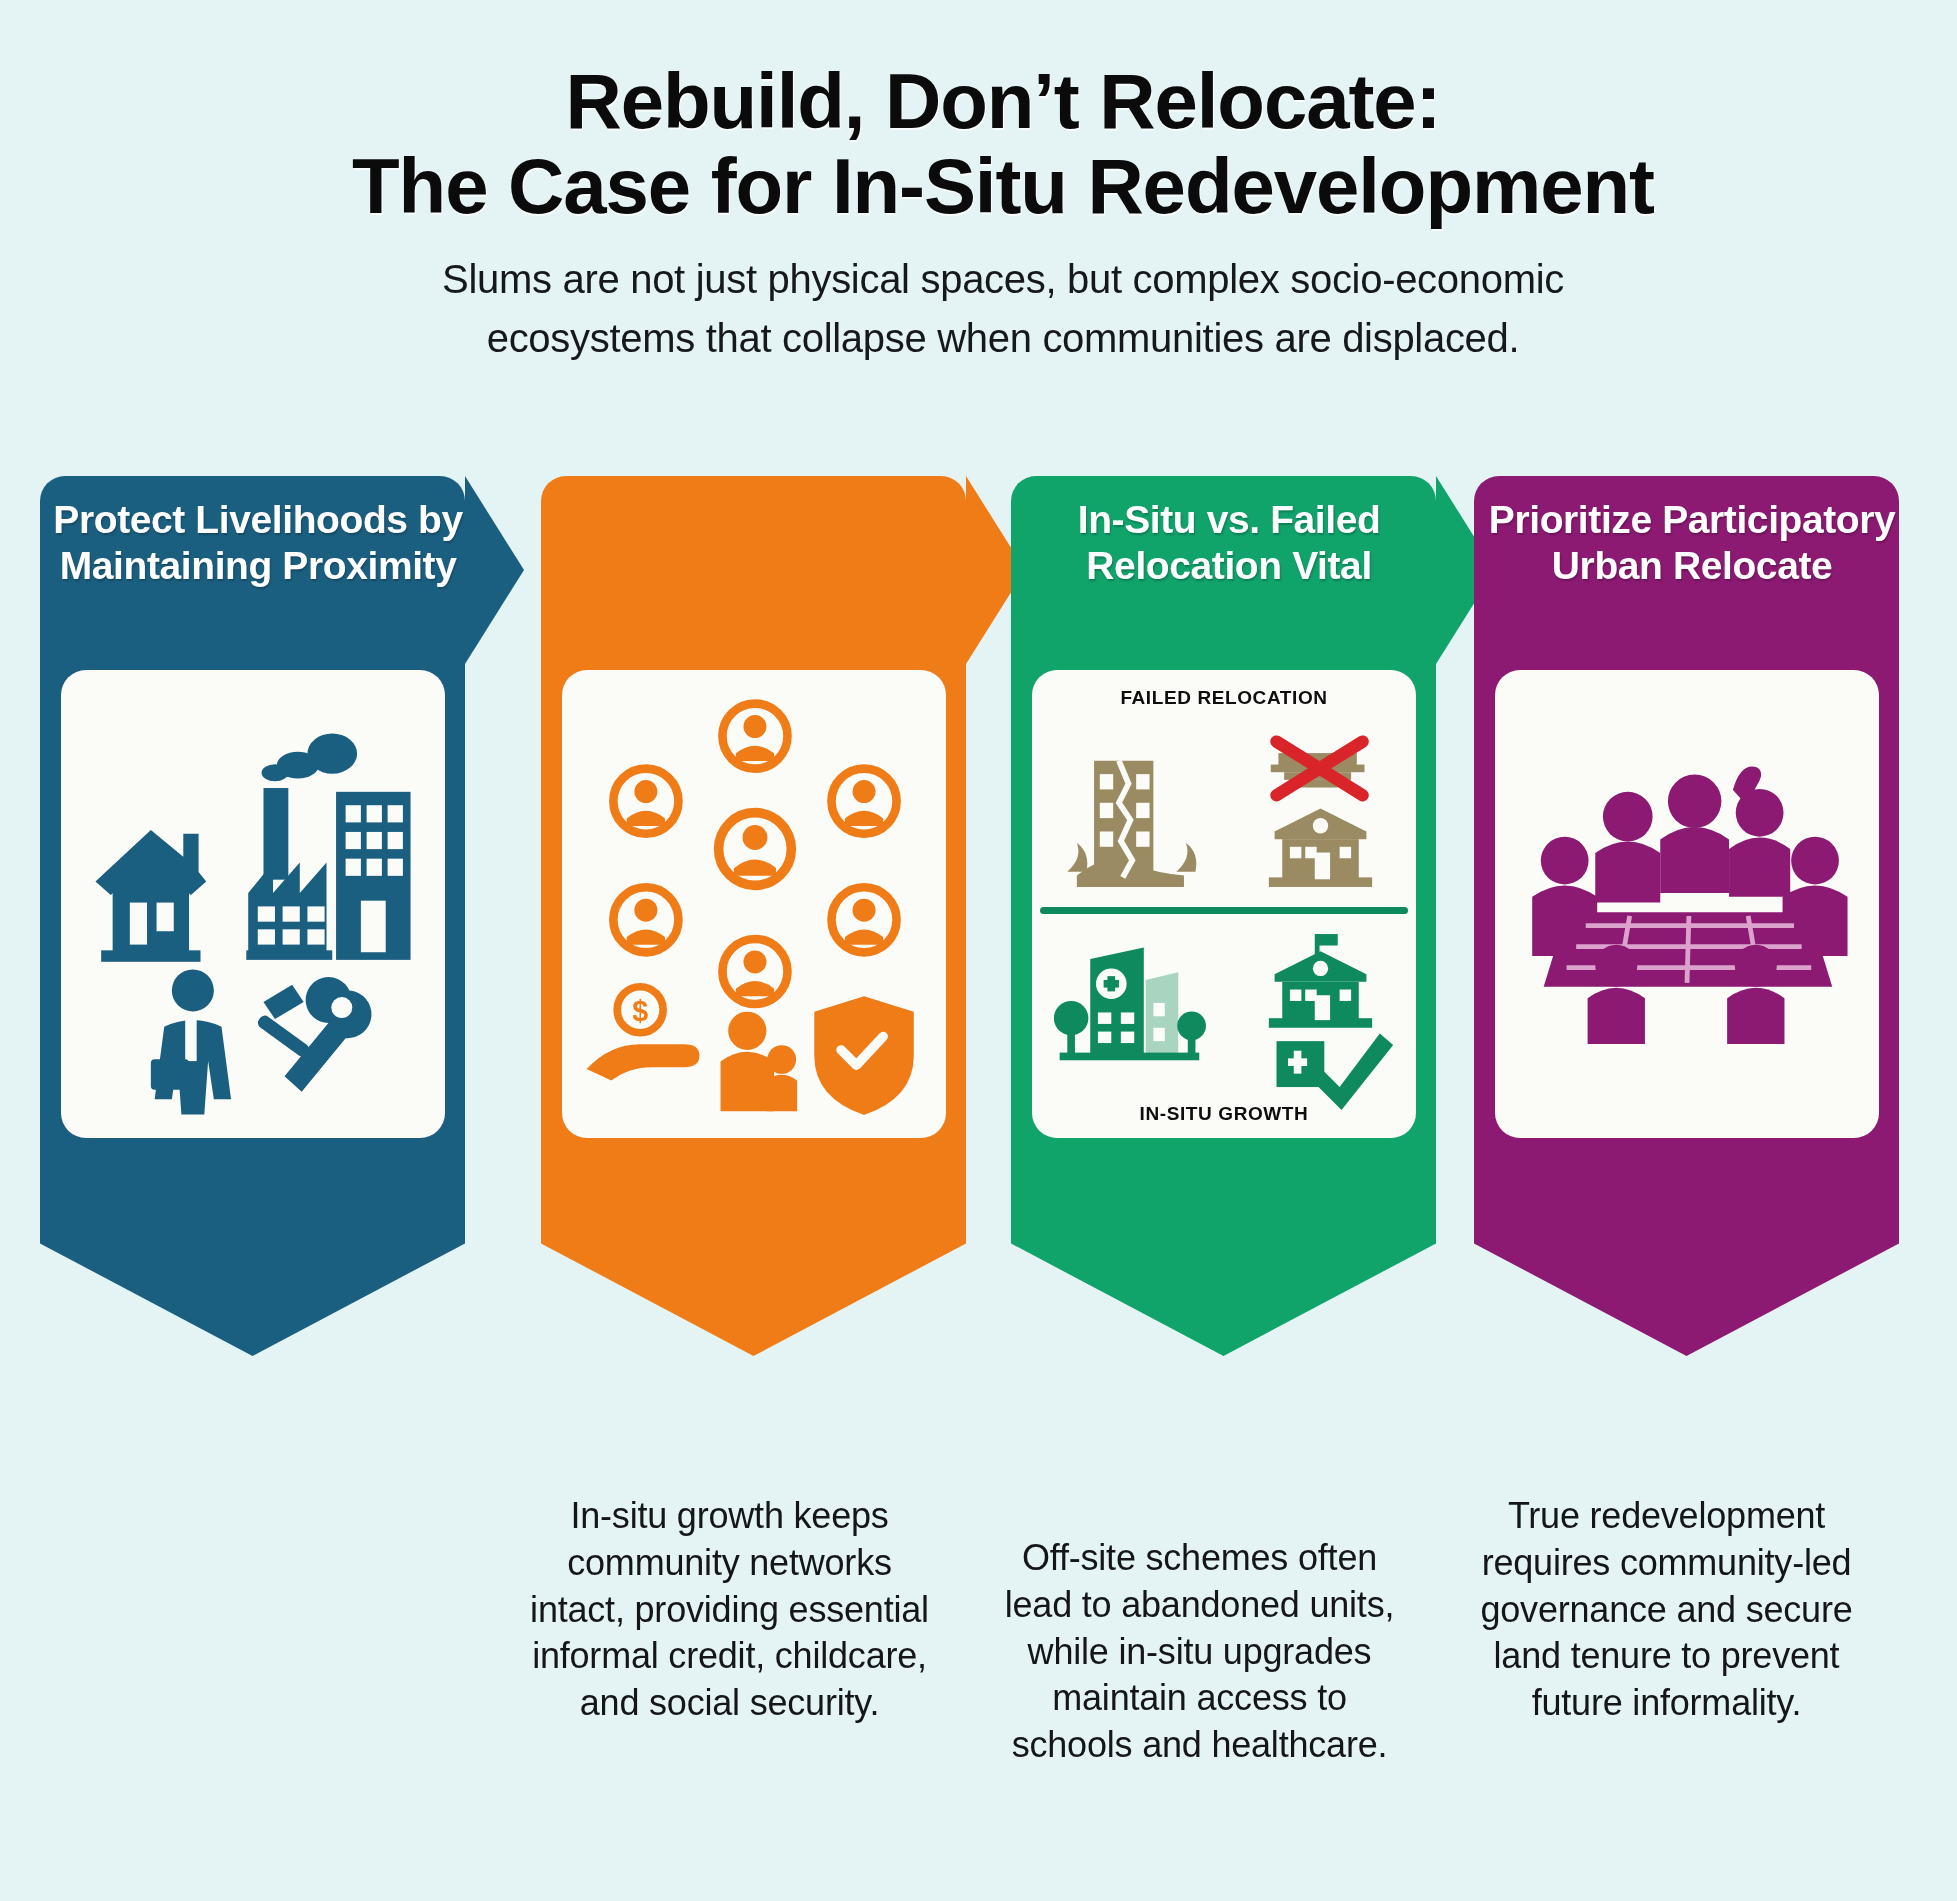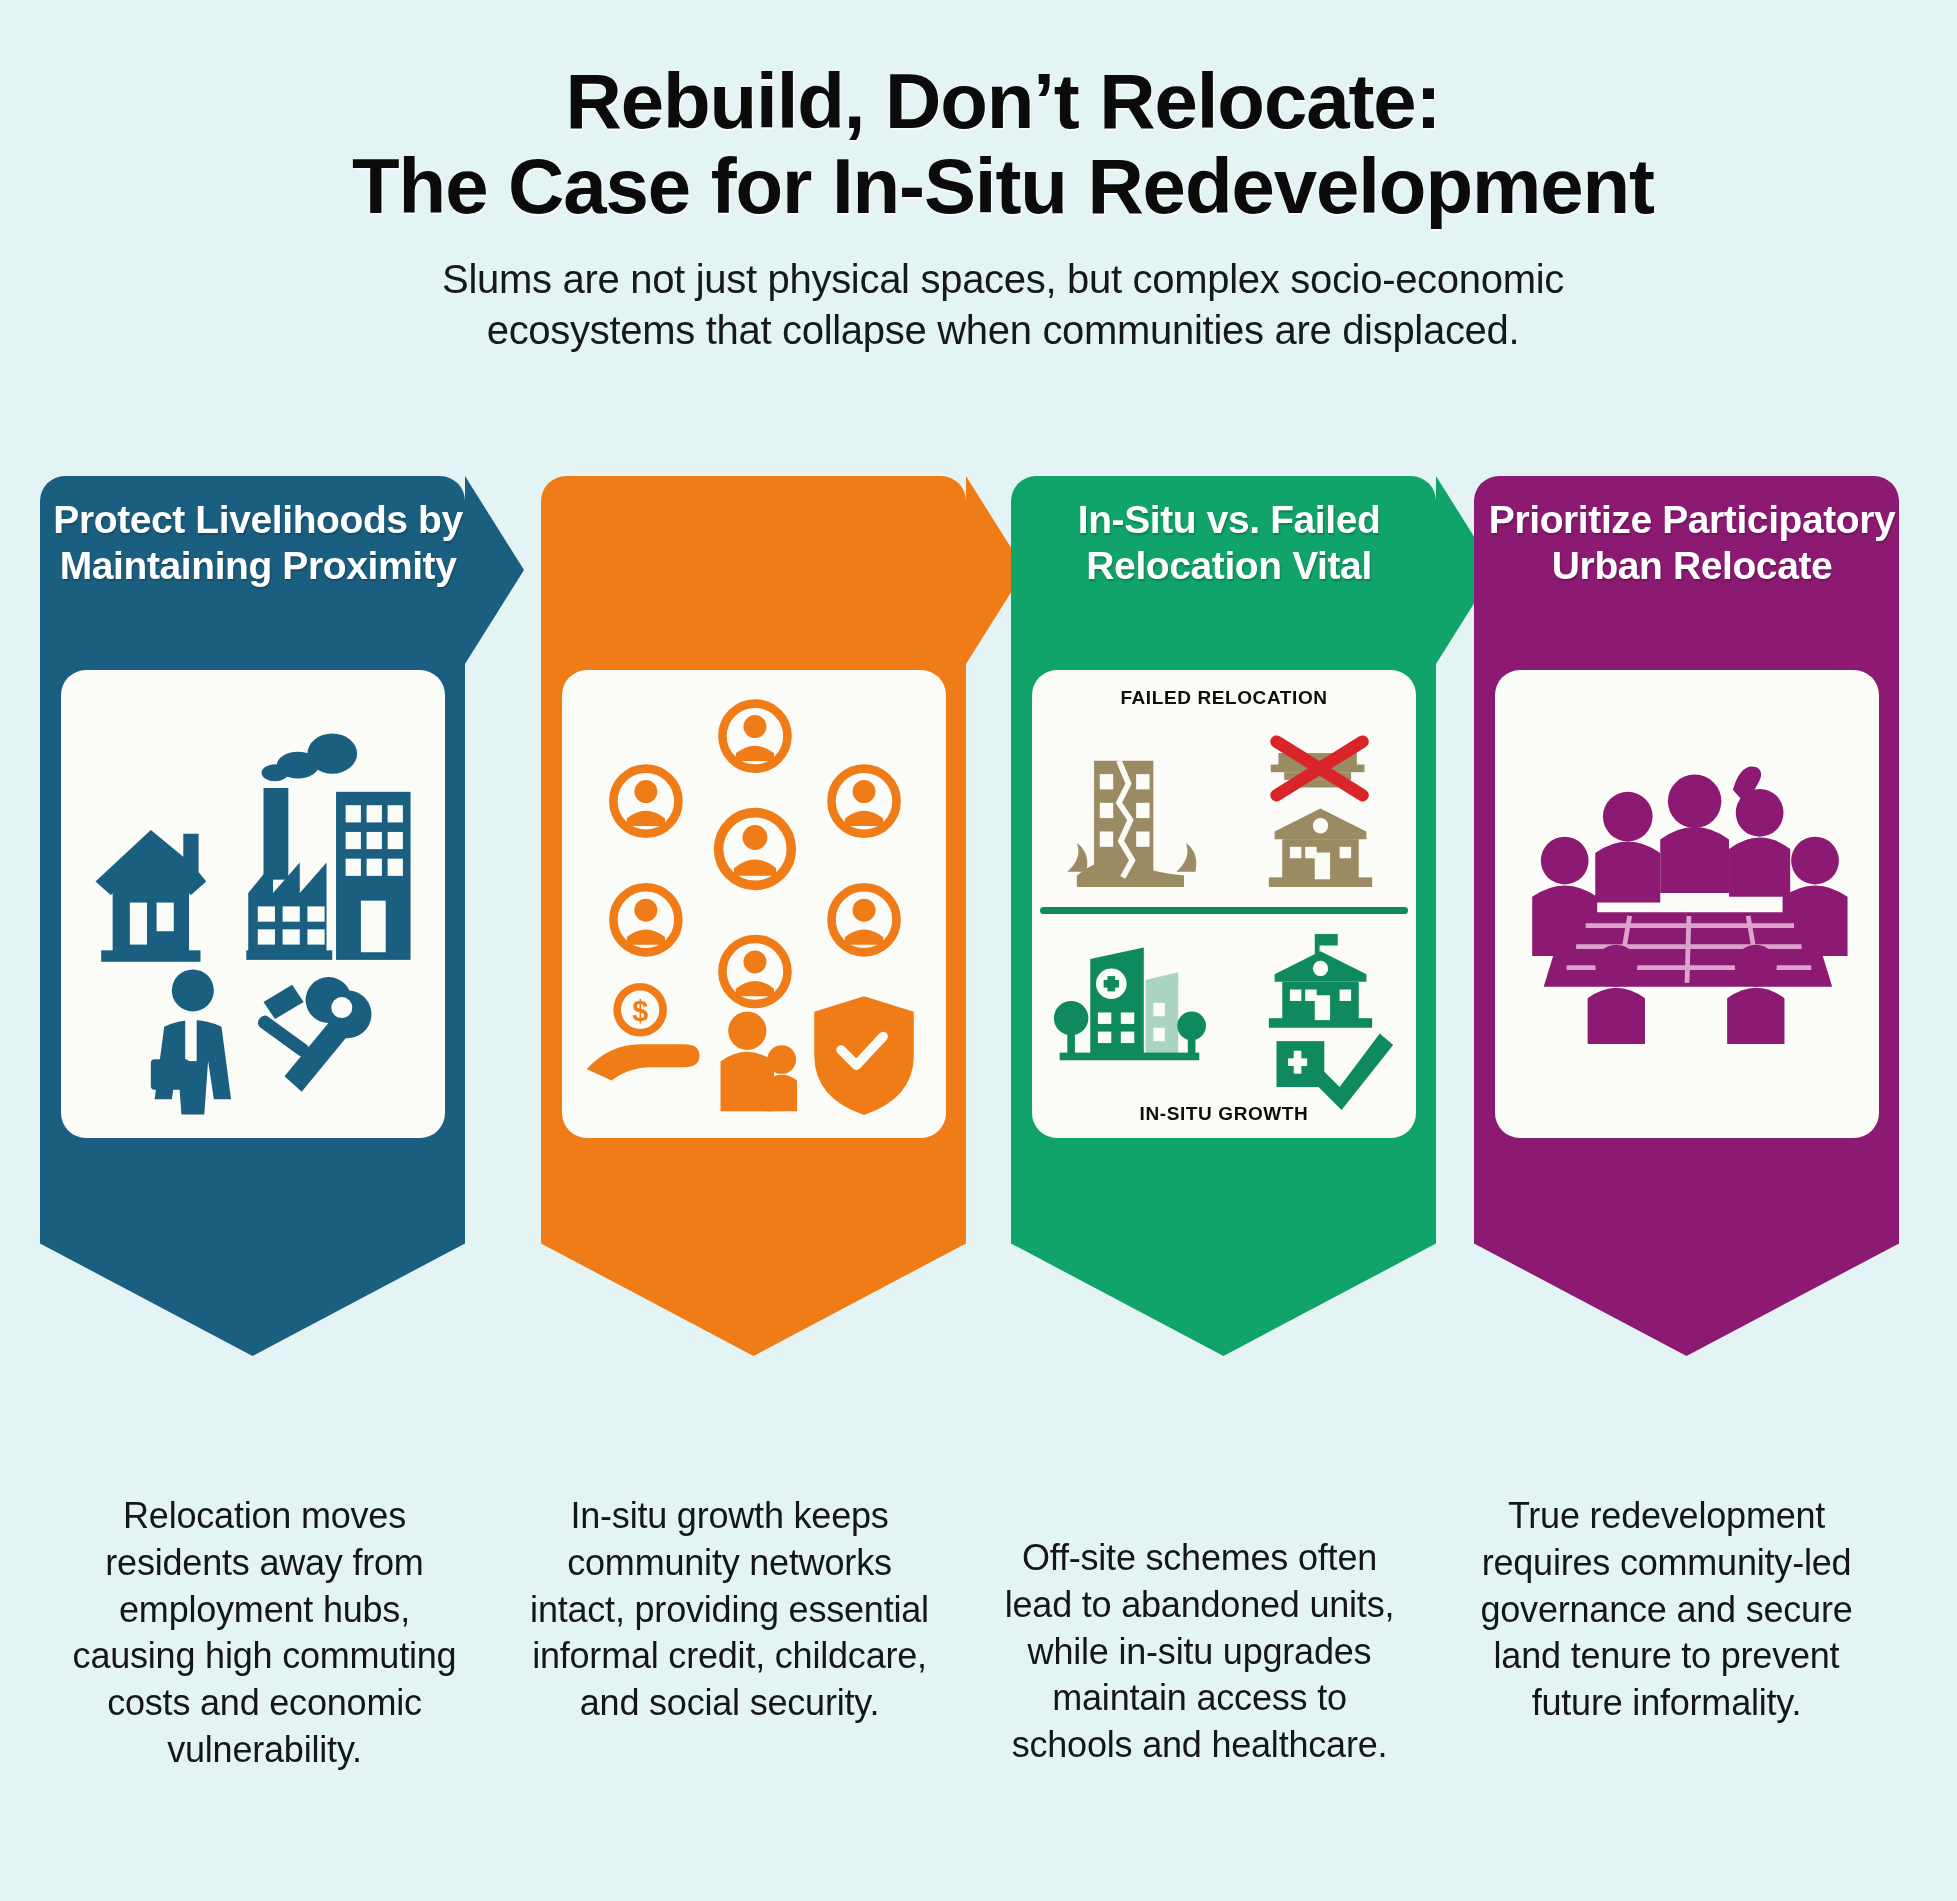--- a/index.html
+++ b/index.html
@@ -28,21 +28,21 @@
     text-shadow: 1px 1.9px 0 rgba(255,255,255,0.75);
   }
   .title-line { display: block; }
   .subtitle {
     margin-top: 25px;
     font-size: 40px;
     color: #16191b;
     line-height: 1.28;
     letter-spacing: -0.3px;
   }
-  .subtitle-line { display: block; }
+  .subtitle-line { display: block; margin-top: 8px; }
 
   
   .strip {
     position: absolute;
     top: 476px;
     left: 0;
     width: 1958px;
     height: 937px;
   }
 
@@ -472,18 +472,17 @@
             <path d="M222 248 q30 -22 60 0 l0 48 -60 0 Z"></path>
           </g>
         </svg>
       </div>
     </div>
   </div>
 
 </div>
 
 <div class="bodies">
-  <div class="body-txt b0">Relocation moves residents away from employment hubs, causing high commuting costs and economic vulnerability.</div>
   <div class="body-txt b1">In-situ growth keeps community networks intact, providing essential informal credit, childcare, and social security.</div>
   <div class="body-txt b2">Off-site schemes often lead to abandoned units, while in-situ upgrades maintain access to schools and healthcare.</div>
   <div class="body-txt b3">True redevelopment requires community-led governance and secure land tenure to prevent future informality.</div>
 </div>
 
 
 </body></html>

